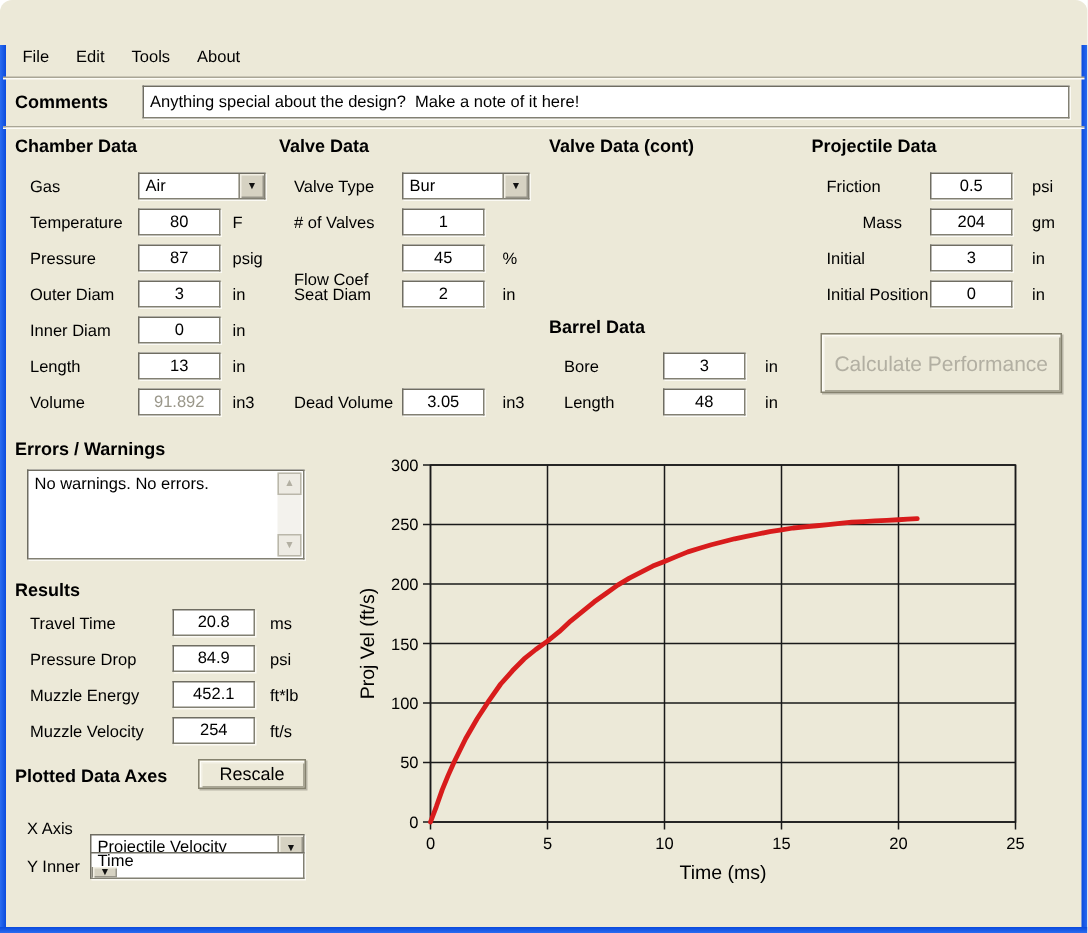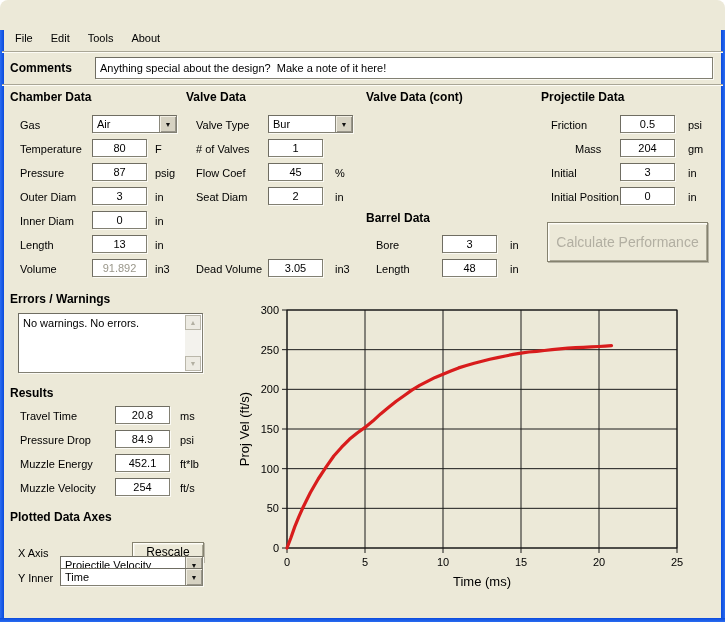--- a/index.html
+++ b/index.html
@@ -46,21 +46,21 @@
     box-shadow:1px 1px 0 #fbfaf4;display:flex;align-items:stretch;}
   .combo-text{flex:1;display:flex;align-items:center;padding-left:4px;white-space:nowrap;overflow:hidden;}
   .combo-btn{width:16px;background:#d6d2c2;border-left:1px solid #8a887c;
     box-shadow:inset 1px 1px 0 #f2efe4,inset -1px -1px 0 #98958a;
     display:flex;align-items:center;justify-content:center;font-size:7px;color:#111;}
   .btn3d{position:absolute;box-sizing:border-box;background:var(--form-bg,#ece9d8);
     border:1px solid #85826f;
     box-shadow:inset 1px 1px 0 #fffef8,inset 2px 2px 0 #f3f1e6,inset -1px -1px 0 #a9a695,1px 1px 0 #b8b5a6;
     display:flex;align-items:center;justify-content:center;cursor:default;}
   #calc-btn{left:547px;top:222px;width:161px;height:40px;font-size:14px;color:#b2afa2;}
-  #rescale-btn{left:132px;top:506px;width:72px;height:20px;font-size:12px;margin-top:36px;}
+  #rescale-btn{left:132px;top:506px;width:72px;height:20px;font-size:12px;}
   
   .errbox{position:absolute;left:18px;top:313px;width:185px;height:60px;box-sizing:border-box;background:#fff;
     border:1px solid #828073;border-top-color:#6f6d62;border-left-color:#6f6d62;box-shadow:1px 1px 0 #fbfaf4;}
   .errtext{position:absolute;left:4px;top:3px;right:20px;}
   .sb{position:absolute;top:1px;right:1px;bottom:1px;width:16px;background:#f3f2ed;}
   .sb-btn{position:absolute;left:0;width:16px;height:15px;background:#edebe3;border:1px solid #bab7aa;box-sizing:border-box;
     display:flex;align-items:center;justify-content:center;font-size:7px;color:#b2afa2;}
   .sb-up{top:0;} .sb-dn{bottom:0;}
   
   #chart-svg{position:absolute;left:0;top:0;width:725px;height:622px;pointer-events:none;}
@@ -117,21 +117,21 @@
   <input class="tbox disabled-val" style="left: 92px; top: 259px; width: 55px;" readonly="" value="91.892">
   <span class="lbl" style="left:155px;top:263px;">in3</span>
 
   <span class="lbl" style="left:196px;top:119px;">Valve Type</span>
   <div class="combo" style="left:268px;top:115px;width:85px;gap:45px;">
     <span class="combo-text">Burst Disc</span>
     <span class="combo-btn">▼</span>
   </div>
   <span class="lbl" style="left:196px;top:143px;"># of Valves</span>
   <input class="tbox" style="left: 268px; top: 139px; width: 55px;" readonly="" value="1">
-  <span class="lbl" style="left:196px;top:167px;">Flow Coef</span>
+  <span class="lbl" style="left:196px;top:181px;">Flow Coef</span>
   <input class="tbox" style="left: 268px; top: 163px; width: 55px;" readonly="" value="45">
   <span class="lbl" style="left:335px;top:167px;">%</span>
   <span class="lbl" style="left:196px;top:191px;">Seat Diam</span>
   <input class="tbox" style="left: 268px; top: 187px; width: 55px;" readonly="" value="2">
   <span class="lbl" style="left:335px;top:191px;">in</span>
   <span class="lbl" style="left:196px;top:263px;">Dead Volume</span>
   <input class="tbox" style="left: 268px; top: 259px; width: 55px;" readonly="" value="3.05">
   <span class="lbl" style="left:335px;top:263px;">in3</span>
 
   <span class="hdr" style="left:366px;top:211px;">Barrel Data</span>
@@ -180,21 +180,21 @@
   <span class="lbl" style="left:180px;top:482px;">ft/s</span>
 
   <span class="hdr" style="left:10px;top:510px;">Plotted Data Axes</span>
   <div class="btn3d" id="rescale-btn">Rescale</div>
   <span class="lbl" style="left:18px;top:547px;">X Axis</span>
   <div class="combo" style="left:60px;top:556px;width:143px;">
     <span class="combo-text">Projectile Velocity</span>
     <span class="combo-btn">▼</span>
   </div>
   <span class="lbl" style="left:18px;top:572px;">Y Inner</span>
-  <div class="combo" style="left:60px;top:568px;width:143px;">
+  <div class="combo" style="left:60px;top:568px;width:143px;flex-direction:column;">
     <span class="combo-text">Time</span>
     <span class="combo-btn">▼</span>
   </div>
 
   <svg id="chart-svg" viewBox="0 0 725 622">
       <line x1="287" y1="310" x2="287" y2="548" stroke="#1a1a1a" stroke-width="1"></line>
       <line x1="287" y1="548" x2="287" y2="553" stroke="#1a1a1a" stroke-width="1"></line>
       <text x="287" y="566" text-anchor="middle">0</text>
       <line x1="365" y1="310" x2="365" y2="548" stroke="#1a1a1a" stroke-width="1"></line>
       <line x1="365" y1="548" x2="365" y2="553" stroke="#1a1a1a" stroke-width="1"></line>

